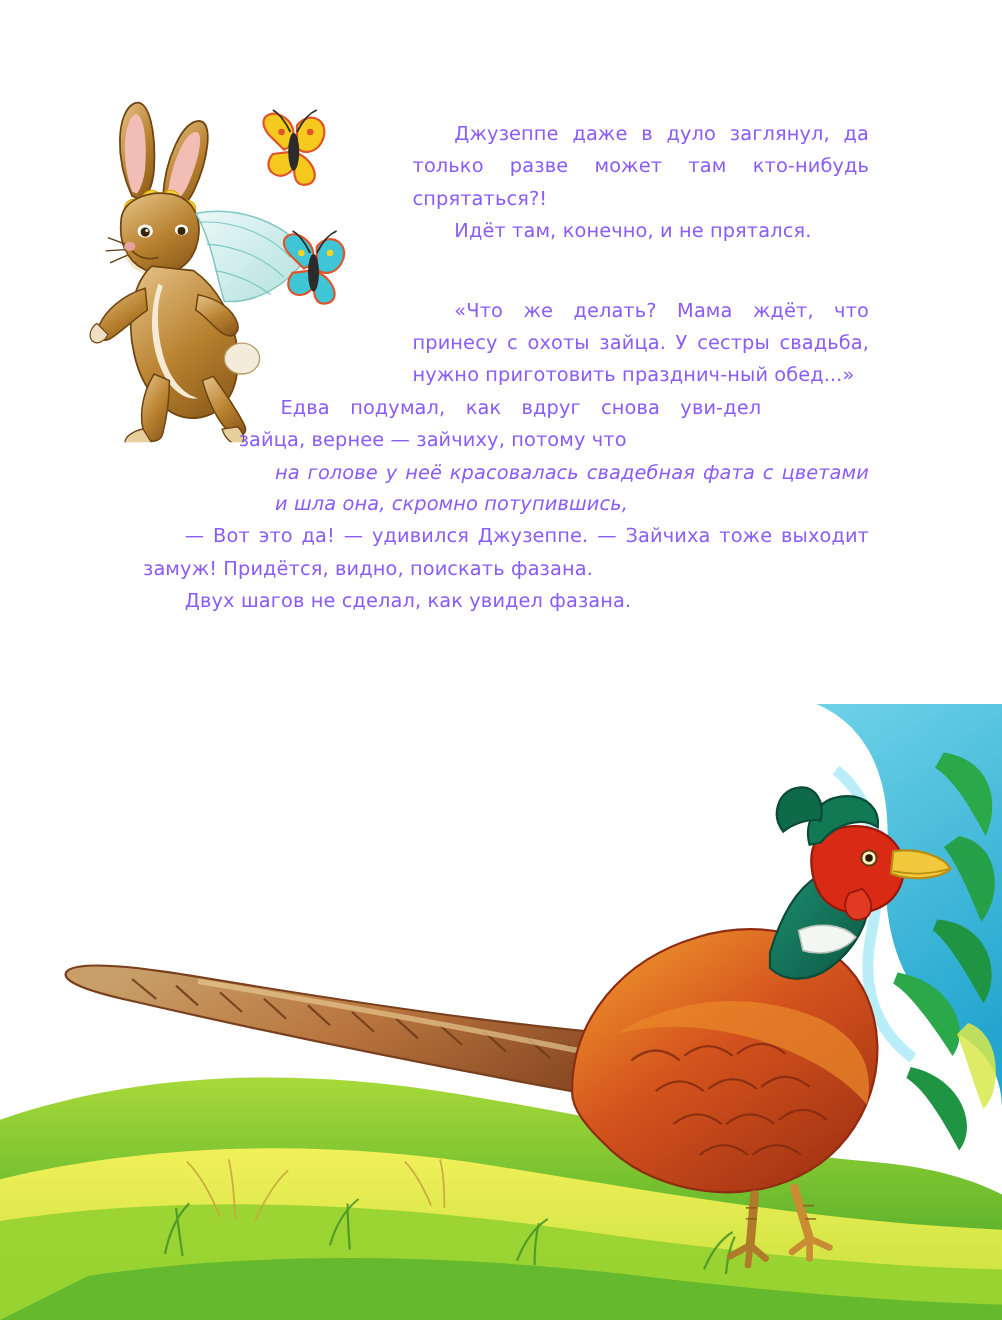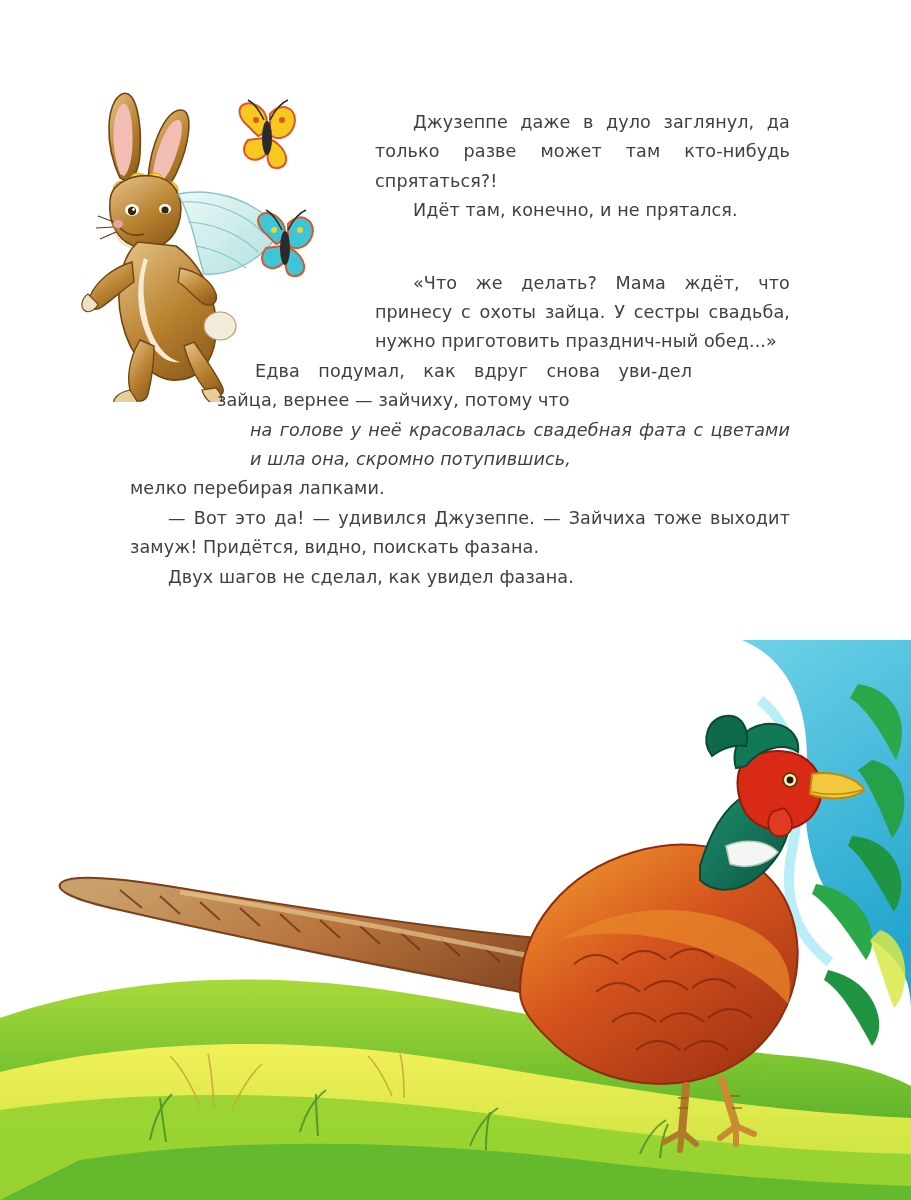--- a/index.html
+++ b/index.html
@@ -39,21 +39,21 @@
     left: 130px;
     top: 108px;
     width: 660px;
   }
   .para {
     margin: 0;
     font-size: 17.6px;
     line-height: 29.4px;
     text-align: justify;
     text-justify: inter-word;
-    color: #404040;
+    color: #8b5cf6;
     letter-spacing: 0.1px;
   }
   .para.indent { text-indent: 38px; }
 
   
   .wrap-1 { margin-left: 245px; width: 415px; }
   .wrap-2 { margin-left: 245px; width: 415px; }
   .wrap-3 { margin-left: 245px; width: 415px; margin-top: 43px; }
   .wrap-4 { margin-left: 87px; width: 475px; }
   .wrap-5 { margin-left: 120px; width: 540px; font-style: italic; }
@@ -172,21 +172,20 @@
       </g>
     </svg>
   </div>
 
   <div class="text-block">
     <p class="para indent wrap-1">Джузеппе даже в дуло заглянул, да только разве может там кто-нибудь спрятаться?!</p>
     <p class="para indent wrap-2">Идёт там, конечно, и не прятался.</p>
     <p class="para indent wrap-3">«Что же делать? Мама ждёт, что принесу с охоты зайца. У сестры свадьба, нужно приготовить празднич-ный обед...»</p>
     <p class="para indent wrap-4">Едва подумал, как вдруг снова уви-дел зайца, вернее — зайчиху, потому что</p>
     <p class="para wrap-5">на голове у неё красовалась свадебная фата с цветами и шла она, скромно потупившись,</p>
-    <p class="para wrap-6">мелко перебирая лапками.</p>
     <p class="para indent full">— Вот это да! — удивился Джузеппе. — Зайчиха тоже выходит замуж! Придётся, видно, поискать фазана.</p>
     <p class="para indent full">Двух шагов не сделал, как увидел фазана.</p>
   </div>
 
   <div class="pheasant-illustration">
     <svg width="911" height="560" viewBox="0 0 911 560" xmlns="http://www.w3.org/2000/svg">
       <defs>
         <linearGradient id="skyG" x1="0" y1="0" x2="0.3" y2="1">
           <stop offset="0%" stop-color="#6fd2e8"></stop>
           <stop offset="100%" stop-color="#23a6cf"></stop>

